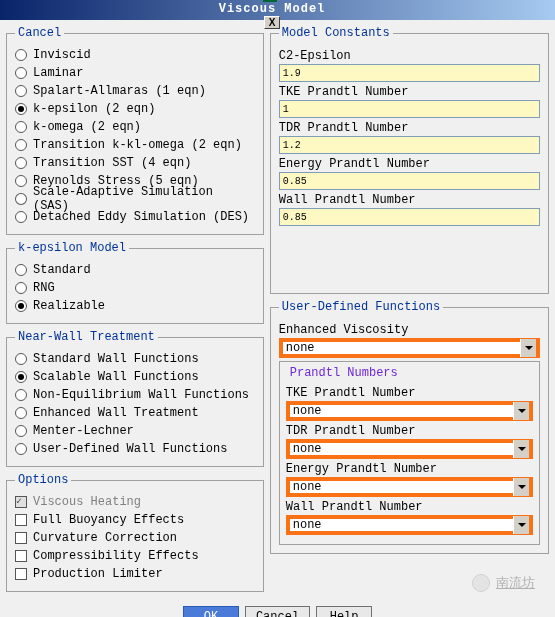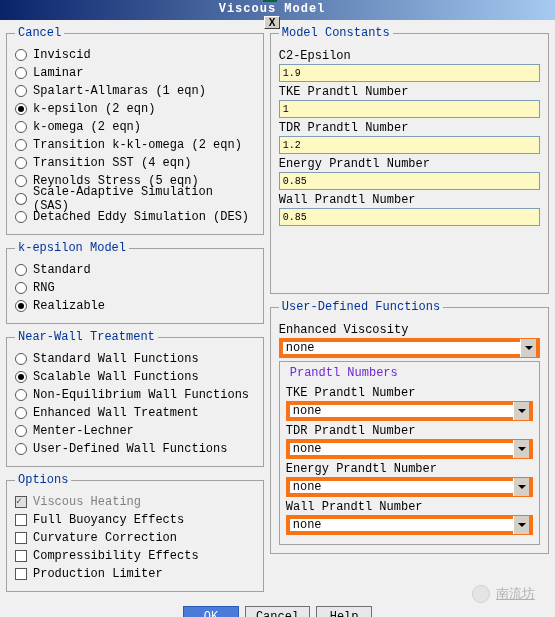--- a/index.html
+++ b/index.html
@@ -138,21 +138,21 @@
     padding: 0 10px;
   }
   .btn-ok {
     background: #4a7bd8;
     color: #fff;
     border: 1px solid #2a5bb8;
   }
   .watermark {
     position: fixed;
     right: 20px;
-    bottom: 14px;
+    bottom: 25px;
     display: flex;
     align-items: center;
     gap: 6px;
     opacity: 0.6;
     font-size: 13px;
     color: #888;
     text-decoration: underline;
   }
   .watermark .wicon {
     width: 18px; height: 18px;

